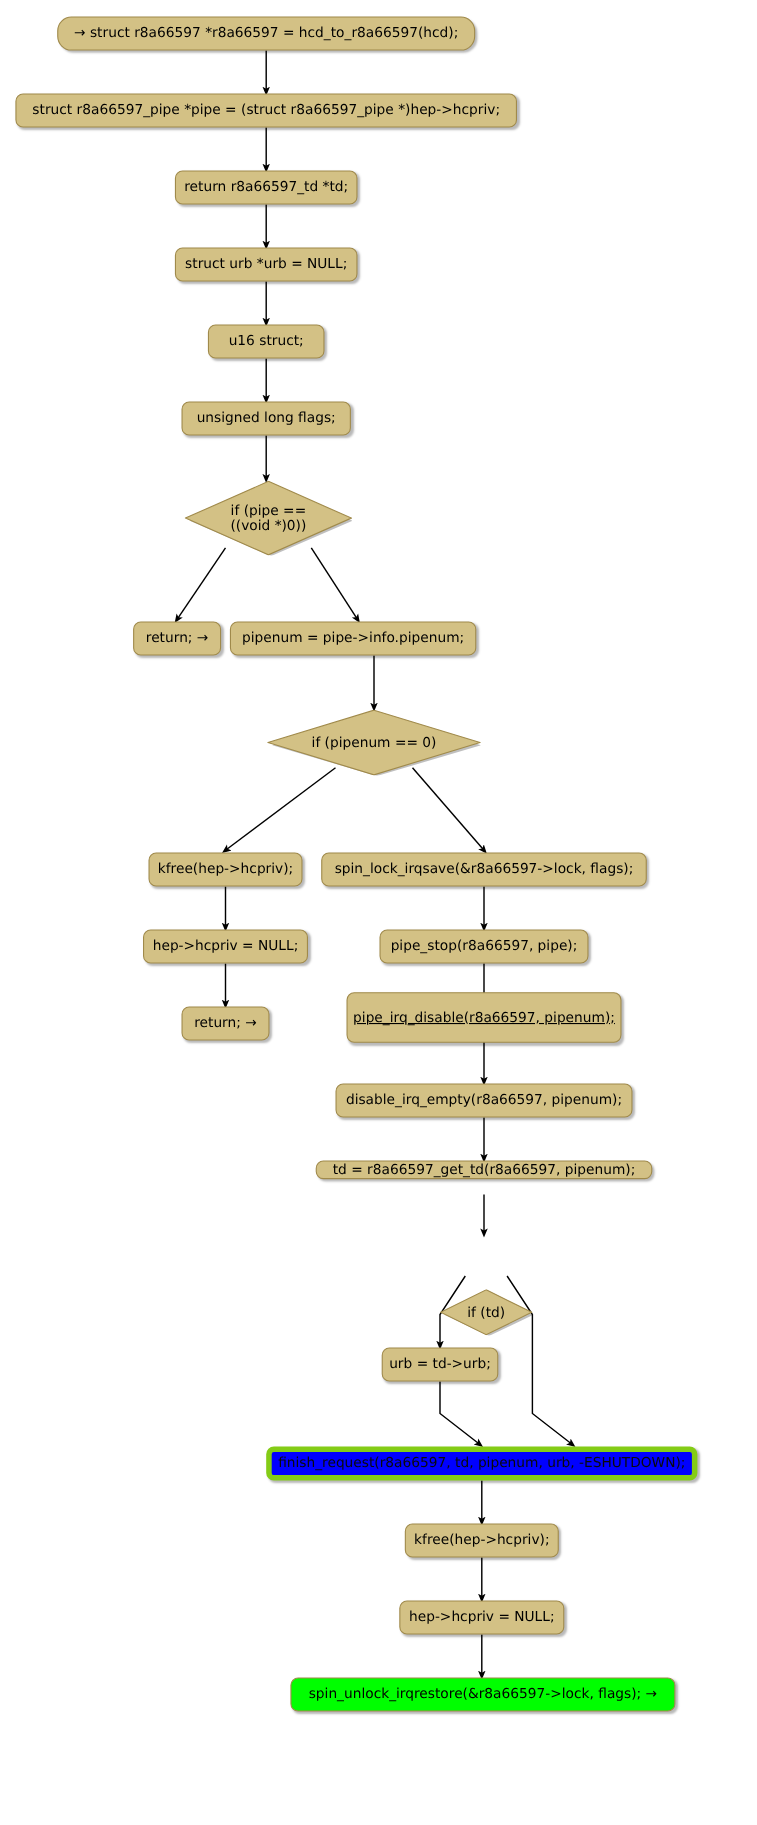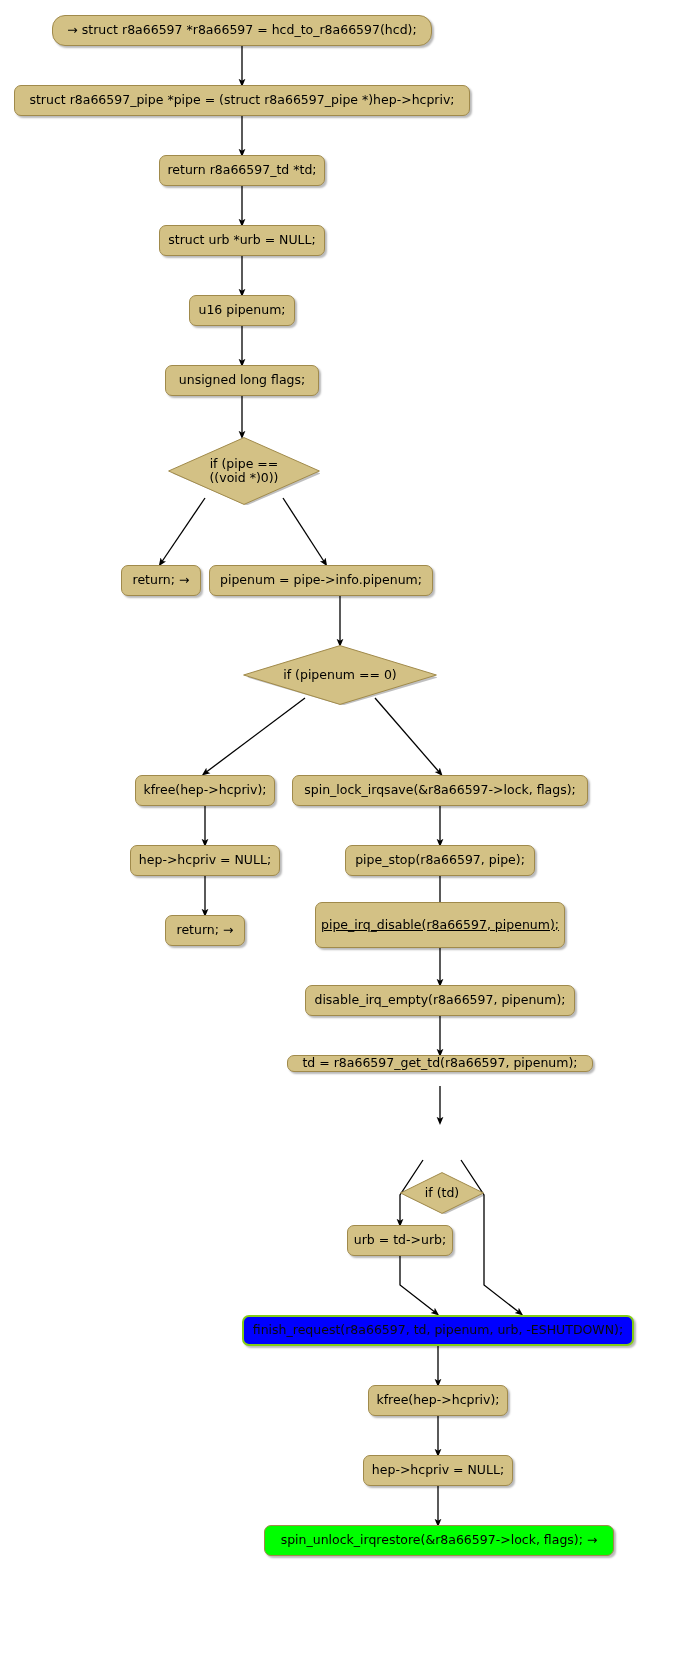--- a/index.html
+++ b/index.html
@@ -42,21 +42,21 @@
   .box {
     background: #d3c185;
     border: 1px solid #a08a4b;
     border-radius: 7px;
     font-size: 12.5px;
     box-shadow: 2px 2px 2px rgba(0,0,0,0.28);
     padding: 0 8px;
   }
   .box.hl-blue {
     background: #0000ff;
-    border: 2px solid #84cc16;
+    border: 5px solid #84cc16;
     color: #0a0a0a;
   }
   .box.hl-green {
     background: #00ff00;
     border: 1px solid #a08a4b;
     color: #000000;
   }
   
   .diamond {
     position: absolute;
@@ -115,21 +115,21 @@
         <path d="M 438,1346 L 438,1383" fill="none" stroke="#000000" stroke-width="1.3" marker-end="url(#arrowhead)"></path>
         <path d="M 438,1416 L 438,1453" fill="none" stroke="#000000" stroke-width="1.3" marker-end="url(#arrowhead)"></path>
         <path d="M 438,1486 L 438,1523" fill="none" stroke="#000000" stroke-width="1.3" marker-end="url(#arrowhead)"></path>
       </g>
   </svg>
   <div id="node-layer">
       <div class="node box" style="left: 52px; top: 15px; width: 380px; height: 31px; border-radius: 13px;"><span>→ struct r8a66597 *r8a66597 = hcd_to_r8a66597(hcd);</span></div>
       <div class="node box" style="left: 14px; top: 85px; width: 456px; height: 31px;"><span>struct r8a66597_pipe *pipe = (struct r8a66597_pipe *)hep-&gt;hcpriv;</span></div>
       <div class="node box" style="left: 159px; top: 155px; width: 166px; height: 31px;"><span>return r8a66597_td *td;</span></div>
       <div class="node box" style="left: 159px; top: 225px; width: 166px; height: 31px;"><span>struct urb *urb = NULL;</span></div>
-      <div class="node box" style="left: 189px; top: 295px; width: 106px; height: 31px;"><span>u16 pipenum;</span></div>
+      <div class="node box" style="left: 189px; top: 295px; width: 106px; height: 31px;"><span>u16 struct;</span></div>
       <div class="node box" style="left: 165px; top: 365px; width: 154px; height: 31px;"><span>unsigned long flags;</span></div>
       <div class="diamond" style="left: 168px; top: 437px; width: 152px; height: 68px;">
         <svg class="dshape" viewBox="0 0 152 68" preserveAspectRatio="none">
           <path d="M 78.5,2.5 L 152.5,36.5 L 78.5,68.5 L 4.5,36.5 Z" fill="rgba(0,0,0,0.25)"></path>
           <path d="M 76,0.6 L 151.4,34 L 76,67.4 L 0.6,34 Z" fill="#d3c185" stroke="#a08a4b" stroke-width="1"></path>
         </svg>
         <div class="dlabel">if (pipe ==
 ((void *)0))</div>
       </div>
       <div class="node box" style="left: 121px; top: 565px; width: 80px; height: 31px;"><span>return; →</span></div>

